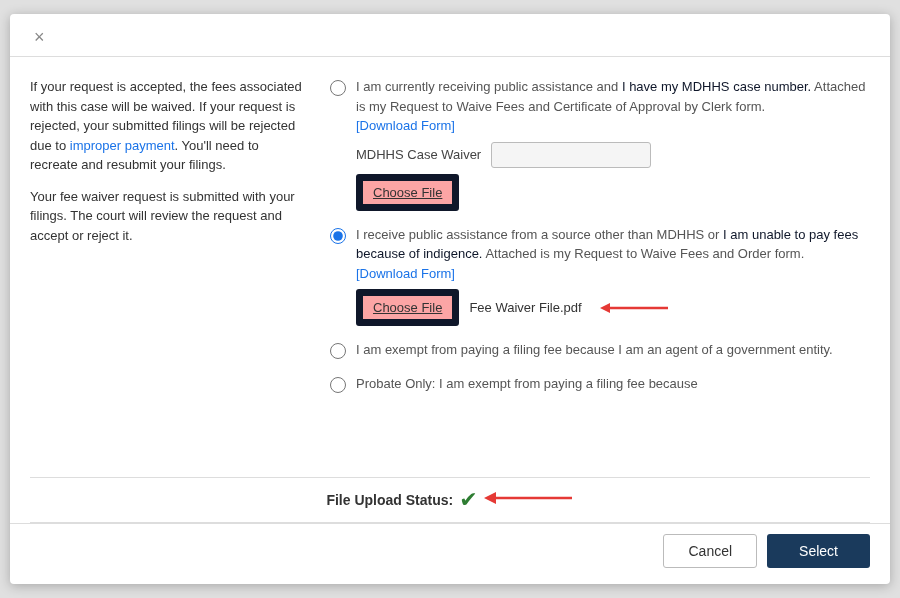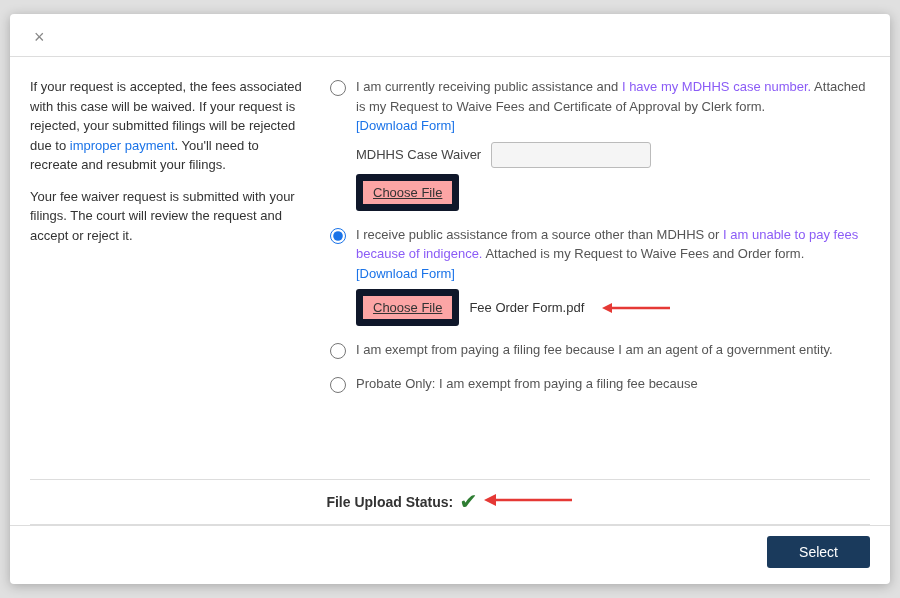--- a/index.html
+++ b/index.html
@@ -83,21 +83,21 @@
       cursor: pointer;
       accent-color: #1a73e8;
     }
     .option-content {
       flex: 1;
       font-size: 13px;
       color: #555;
       line-height: 1.5;
     }
     .option-content .highlight {
-      color: #8b5cf6;
+      color: #0f172a;
     }
     .download-link {
       color: #1a73e8;
       text-decoration: none;
       font-size: 13px;
     }
     .field-row {
       display: flex;
       align-items: center;
       gap: 10px;
@@ -243,21 +243,21 @@
       </div>
 
       <div class="option-row">
         <input type="radio" class="option-radio" name="fee-waiver" checked="" style="">
         <div class="option-content">
           <span>I receive public assistance from a source other than MDHHS or </span><span class="highlight">I am unable to pay fees because of indigence.</span><span> Attached is my Request to Waive Fees and Order form.</span>
           <br>
           <a href="#" class="download-link">[Download Form]</a>
           <div class="field-row">
             <button class="choose-file-btn">Choose File</button>
-            <span class="file-name">Fee Order Form.pdf</span>
+            <span class="file-name">Fee Waiver File.pdf</span>
 
             <span class="inline-arrow">
               <svg width="70" height="18" viewBox="0 0 70 18">
                 <line x1="68" y1="9" x2="4" y2="9" stroke="#e53935" stroke-width="2.5"></line>
                 <polygon points="0,9 10,4 10,14" fill="#e53935"></polygon>
               </svg>
             </span>
           </div>
         </div>
       </div>
@@ -289,15 +289,16 @@
       <svg width="90" height="20" viewBox="0 0 90 20">
         <line x1="88" y1="10" x2="6" y2="10" stroke="#e53935" stroke-width="2.5"></line>
         <polygon points="0,10 12,4 12,16" fill="#e53935"></polygon>
       </svg>
     </span>
   </div>
 
   <hr class="separator">
 
   <div class="dialog-footer">
+    <button class="cancel-btn">Cancel</button>
     <button class="select-btn">Select</button>
   </div>
 </div>
 
 </body></html>

